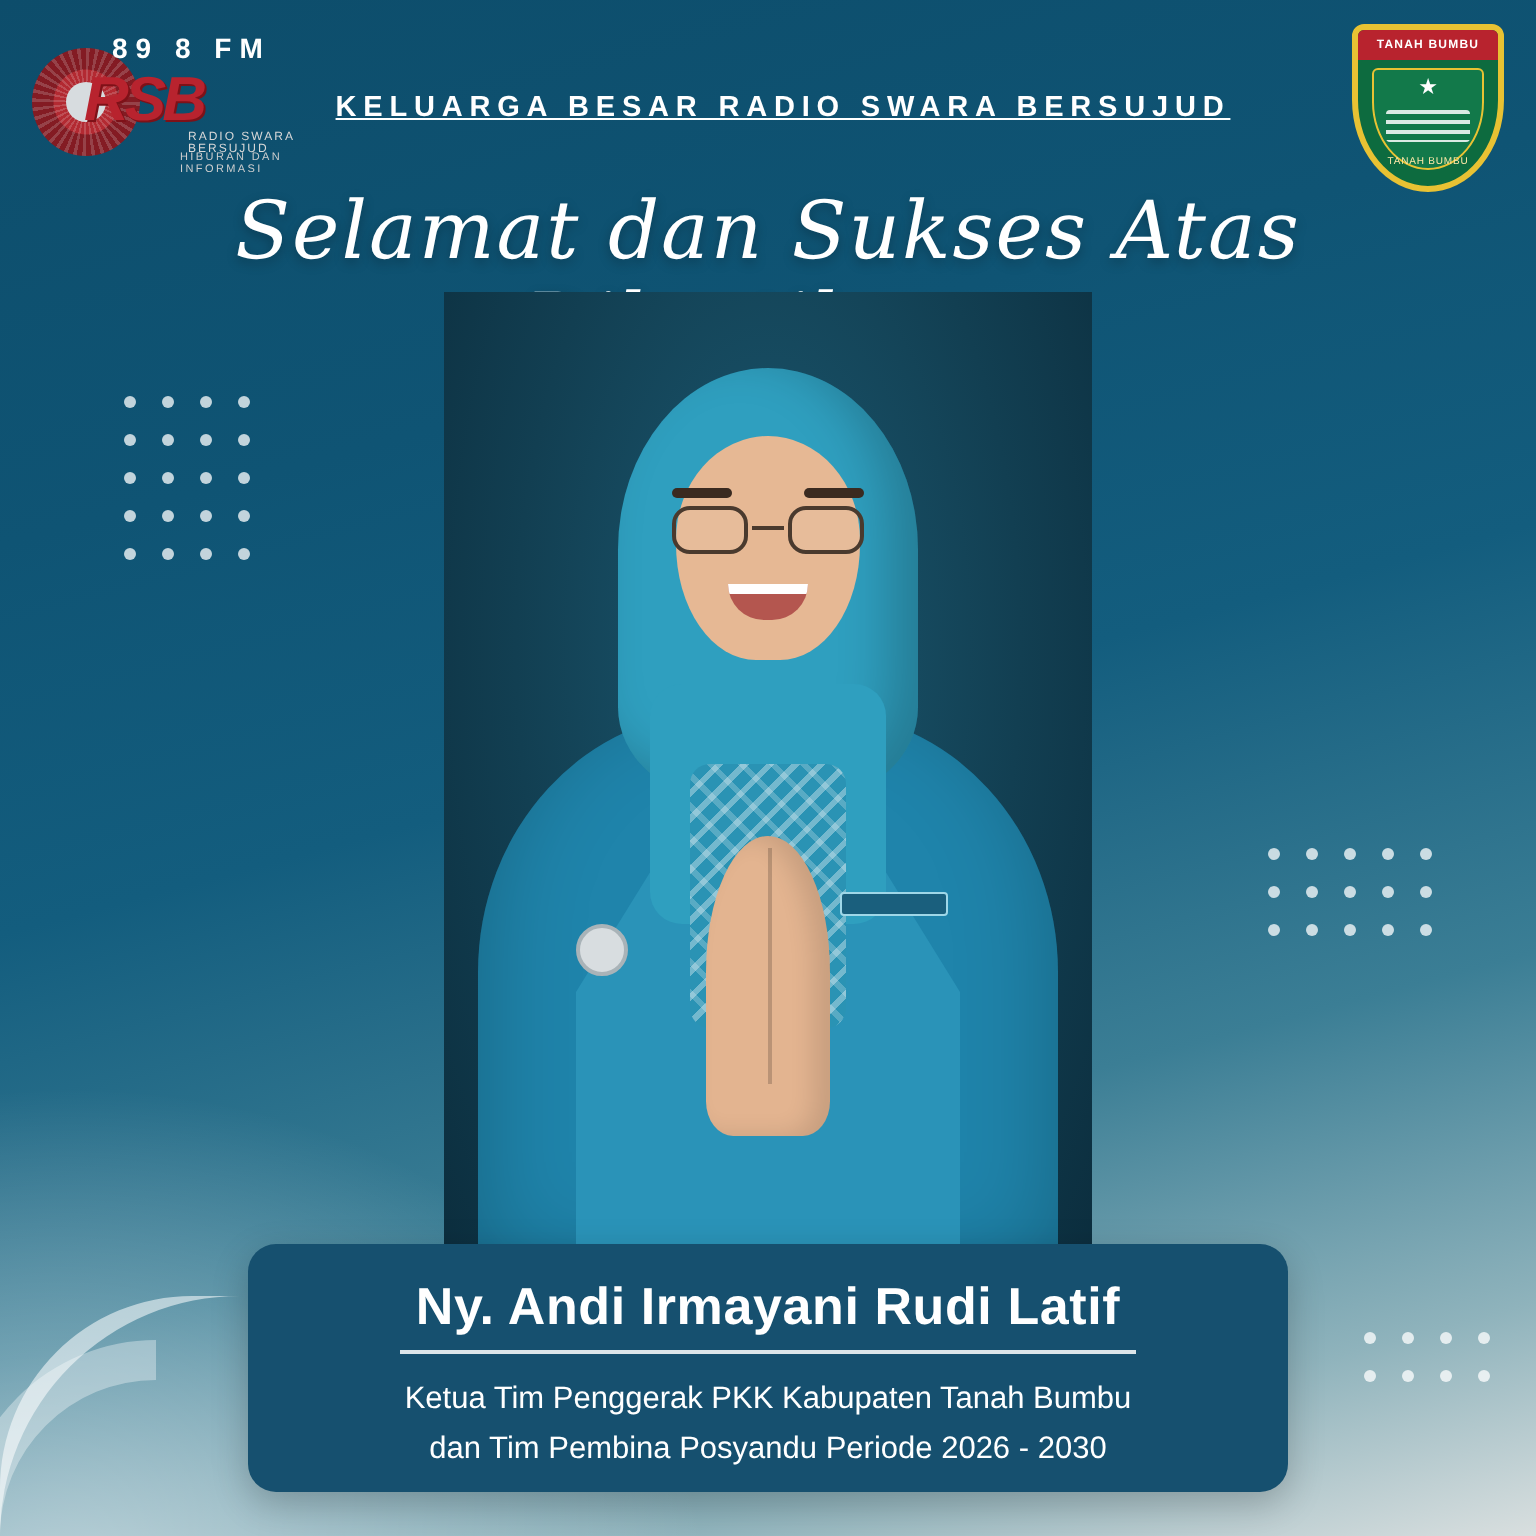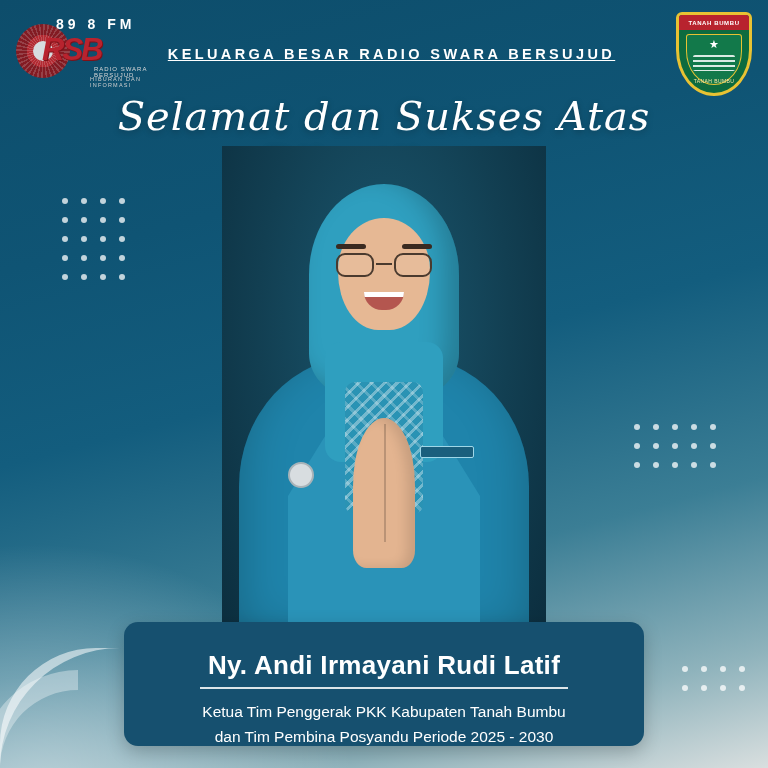--- a/index.html
+++ b/index.html
@@ -246,21 +246,21 @@
 
   
   .card {
     position: absolute; left: 124px; top: 622px;
     width: 520px; height: 124px;
     background: #16506f;
     border-radius: 14px;
     box-shadow: 0 6px 18px rgba(0,0,0,0.22);
     text-align: center;
     color: #ffffff;
-    padding-top: 28px;
+    padding-top: 16px;
   }
   .card .name {
     font-size: 26px; font-weight: bold;
     letter-spacing: .3px;
   }
   .card .uline {
     width: 368px; height: 2px; background: rgba(255,255,255,0.85);
     margin: 6px auto 10px;
   }
   .card .role1, .card .role2 {
@@ -375,16 +375,16 @@
       <div class="badge-pin"></div>
       <div class="nametag"></div>
       <div class="hands"></div>
     </div>
   </div>
 
   <div class="card">
     <div class="name">Ny. Andi Irmayani Rudi Latif</div>
     <div class="uline"></div>
     <div class="role1">Ketua Tim Penggerak PKK Kabupaten Tanah Bumbu</div>
-    <div class="role2">dan Tim Pembina Posyandu Periode 2025 - 2030</div>
+    <div class="role2">dan Tim Pembina Posyandu Periode 2026 - 2030</div>
   </div>
 
 </div>
 
 </body></html>

